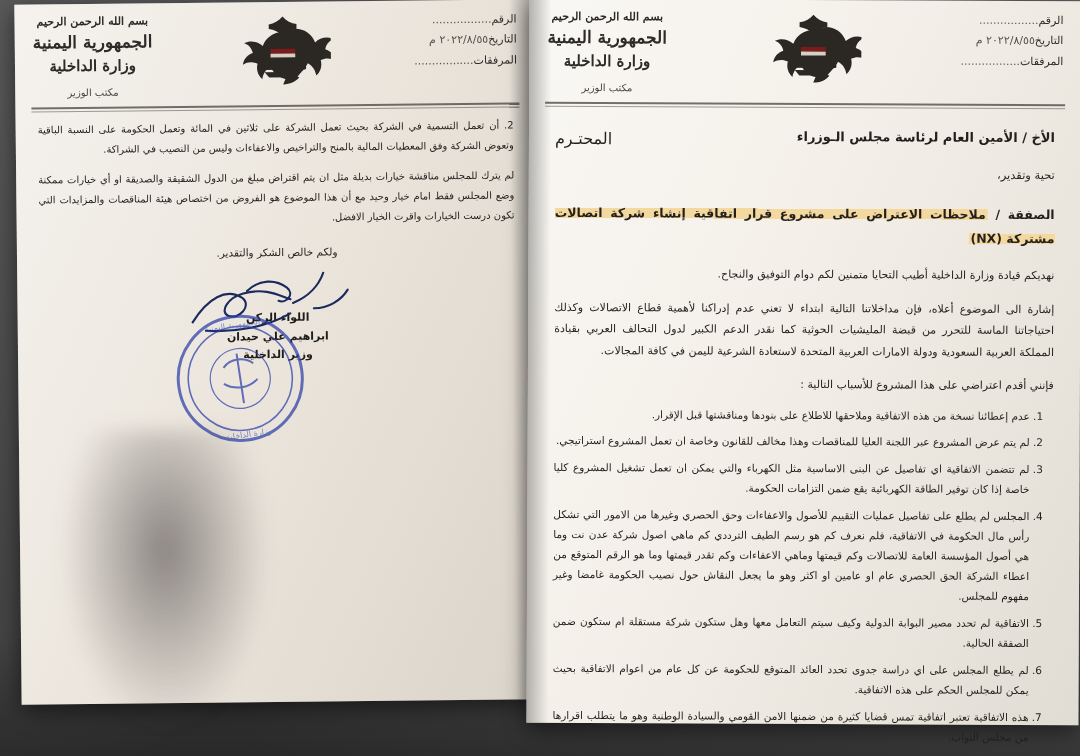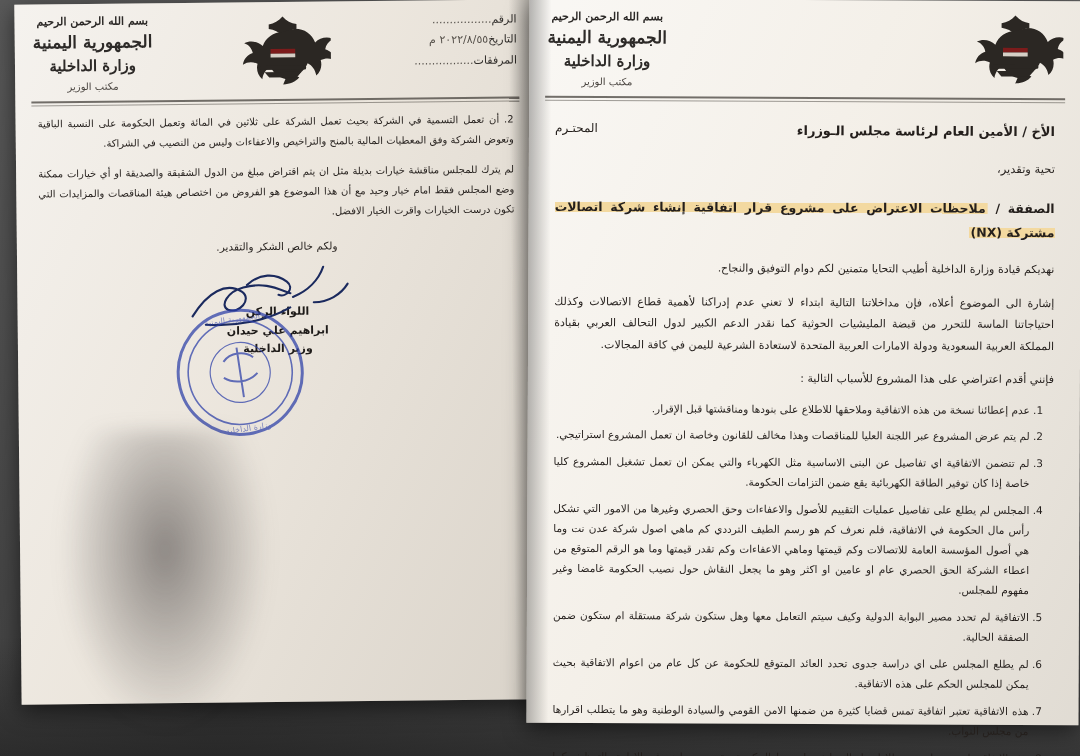--- a/index.html
+++ b/index.html
@@ -83,21 +83,21 @@
   .lh-title {
     font-family: "DejaVu Serif", "Liberation Serif", serif;
     font-weight: bold;
     color: #2d2a28;
   }
   .lh-sub { color: #3a3633; }
 
   .lh-right .lh-l1 { font-size: 11px; }
   .lh-right .lh-l2 { font-size: 17px; letter-spacing: 0.5px; }
   .lh-right .lh-l3 { font-size: 15px; margin-top: 1px; }
-  .lh-right .lh-l4 { font-size: 10px; margin-top: 3px; color:#4a4540; }
+  .lh-right .lh-l4 { font-size: 10px; margin-top: 9px; color:#4a4540; }
 
   .lh-fields { text-align: right; font-size: 11px; color: #2f2c29; line-height: 1.85; }
   .lh-fields .fld { white-space: nowrap; }
   .dots { letter-spacing: 1px; color:#55504a;}
 
   
   .emblem { width: 96px; height: 74px; position: relative; }
   .emblem svg { width: 100%; height: 100%; }
 
   .hr-head {
@@ -108,21 +108,21 @@
   
   .doc-body {
     position: relative;
     padding: 10px 26px 10px 26px;
     color: #241f1c;
     font-size: 11px;
     line-height: 1.95;
     text-align: justify;
   }
   .addressee { font-size: 13px; font-weight: bold; margin-top: 6px; }
-  .addressee .hon { float: left; font-weight: normal; font-size: 12px; }
+  .addressee .hon { float: left; font-weight: normal; font-size: 16px; }
   .salute { margin-top: 14px; font-size: 11.5px; }
   .subject {
     margin-top: 16px;
     font-size: 12.5px;
     font-weight: bold;
   }
   .subject .hl {
     background: linear-gradient(transparent 18%, #f3d9a0 18%, #f3d9a0 86%, transparent 86%);
     padding: 0 2px;
   }
@@ -257,20 +257,31 @@
       </div>
     </div>
 
     <div class="shadow-edge"></div>
   </div>
 
   <div class="sheet" id="sheet-right">
     <div class="paper-tex"></div>
 
     <div class="letterhead">
+      <div class="lh-fields">
+        <div class="fld">
+          <span>الرقم</span><span class="dots">.................</span>
+        </div>
+        <div class="fld">
+          <span>التاريخ</span><span class="dots">٢٠٢٢/٨/٥٥ م</span>
+        </div>
+        <div class="fld">
+          <span>المرفقات</span><span class="dots">.................</span>
+        </div>
+      </div>
 
       <div class="emblem">
         <svg viewBox="0 0 120 96" xmlns="http://www.w3.org/2000/svg">
           <g fill="#2b2723">
             <path d="M60 6 c-5 6 -11 9 -18 10 l0 6 c7 1 13 4 18 9 5 -5 11 -8 18 -9 l0 -6 c-7 -1 -13 -4 -18 -10 z"></path>
             <path d="M60 26 c-12 0 -22 7 -26 18 -6 -6 -16 -8 -24 -4 6 2 10 7 11 13 -7 2 -12 8 -13 15 6 -4 13 -4 19 -1 -2 7 0 15 6 20 1 -7 5 -13 11 -16 3 8 10 14 19 16 l-3 7 c9 0 16 -3 21 -9 l-5 -2 c7 -3 13 -9 16 -16 6 3 10 9 11 16 6 -5 8 -13 6 -20 6 -3 13 -3 19 1 -1 -7 -6 -13 -13 -15 1 -6 5 -11 11 -13 -8 -4 -18 -2 -24 4 -4 -11 -14 -18 -26 -18 z"></path>
             <rect x="30" y="70" width="60" height="5" rx="2"></rect>
             <path d="M36 78 h48 l-6 7 h-36 z"></path>
           </g>
           <g fill="#8b1a1a" opacity=".85">

